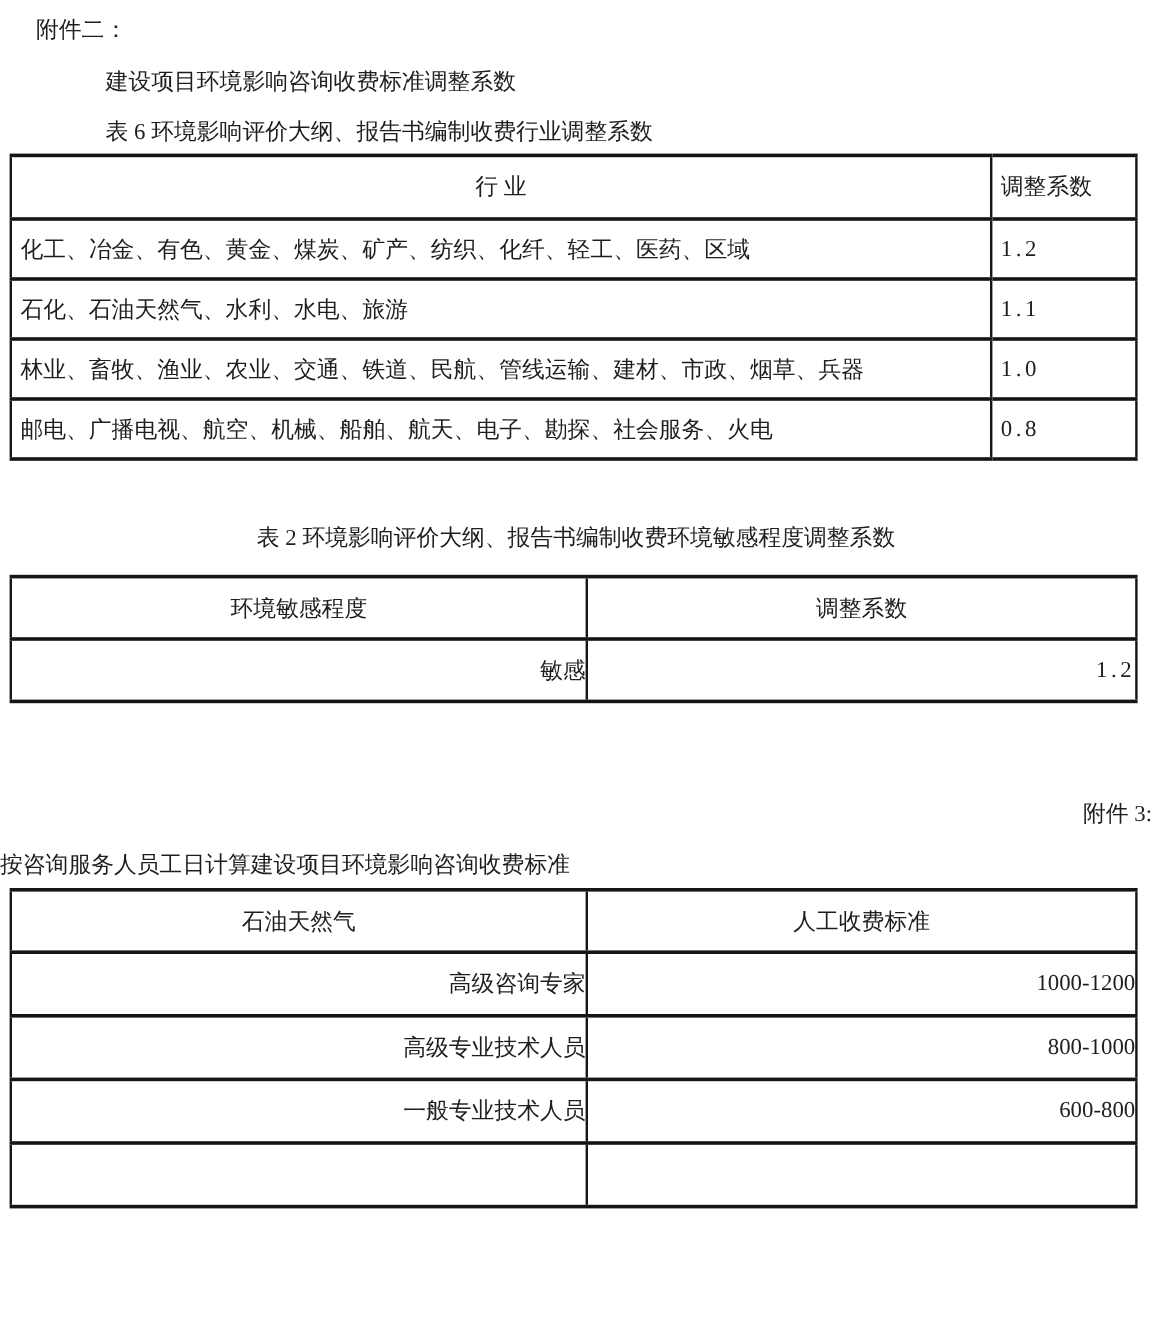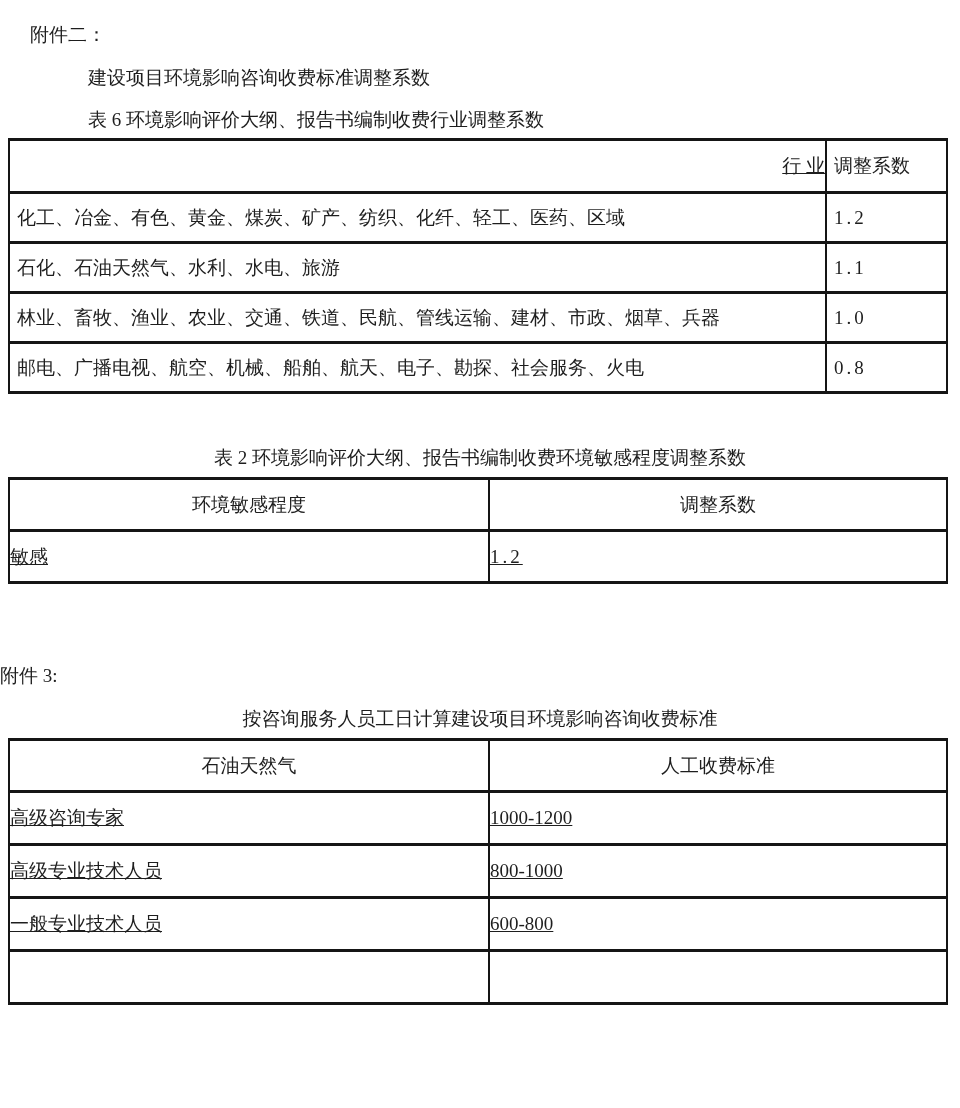--- a/index.html
+++ b/index.html
@@ -4,21 +4,21 @@
 <style>
   html, body { margin: 0; padding: 0; }
   body {
     width: 960px; height: 1108px;
     background: #ffffff;
     color: #1e1e1e;
     font-family: "Liberation Serif", "DejaVu Serif", serif;
     font-size: 19px;
     overflow: hidden;
   }
-  .doc { padding-top: 16px; }
+  .doc { padding-top: 6px; }
 
   .line-att2   { margin: 6px 0 0 30px; }
   .line-sub2   { margin: 17px 0 0 88px; }
   .line-t1cap  { margin: 16px 0 5px 88px; }
 
   table.t {
     border-collapse: collapse;
     table-layout: fixed;
     margin-left: 8px;
     width: 938px;
@@ -32,32 +32,32 @@
     font-weight: normal;
     vertical-align: middle;
     font-size: 19px;
     padding: 0;
     overflow: hidden;
     white-space: nowrap;
   }
   
   .t1 th { height: 50px; }
   .t1 td { height: 47px; }
-  .t1 .cell-center { text-align: right; text-decoration: underline; }
+  .t1 .cell-center { text-align: center; }
   .t1 .cell-left   { text-align: left; padding-left: 7px; }
   .t1 .cell-num    { text-align: left; padding-left: 7px; letter-spacing: 3px; }
 
   
-  .line-t2cap { margin: 51px 0 6px 0; text-align: center; }
-  .line-att3  { margin: 79px 0 0 0;  text-align: left; }
-  .line-sub3  { margin: 17px 0 6px 0; text-align: center; }
+  .line-t2cap { margin: 51px 0 18px 0; text-align: center; }
+  .line-att3  { margin: 79px 0 0 0;  text-align: right; }
+  .line-sub3  { margin: 17px 0 6px 0; }
 
   
   .t2 th, .t3 th { height: 49px; }
-  .t2 td, .t3 td { height: 49px; text-align: left; text-decoration: underline; }
+  .t2 td, .t3 td { height: 49px; text-align: right; }
   .t2 .cell-num  { letter-spacing: 3px; }
   .t3 td { height: 50px; }
 </style>
 </head>
 <body>
 
 <div class="doc">
 
   <div class="line-att2">附件二：</div>
   <div class="line-sub2">建设项目环境影响咨询收费标准调整系数</div>

